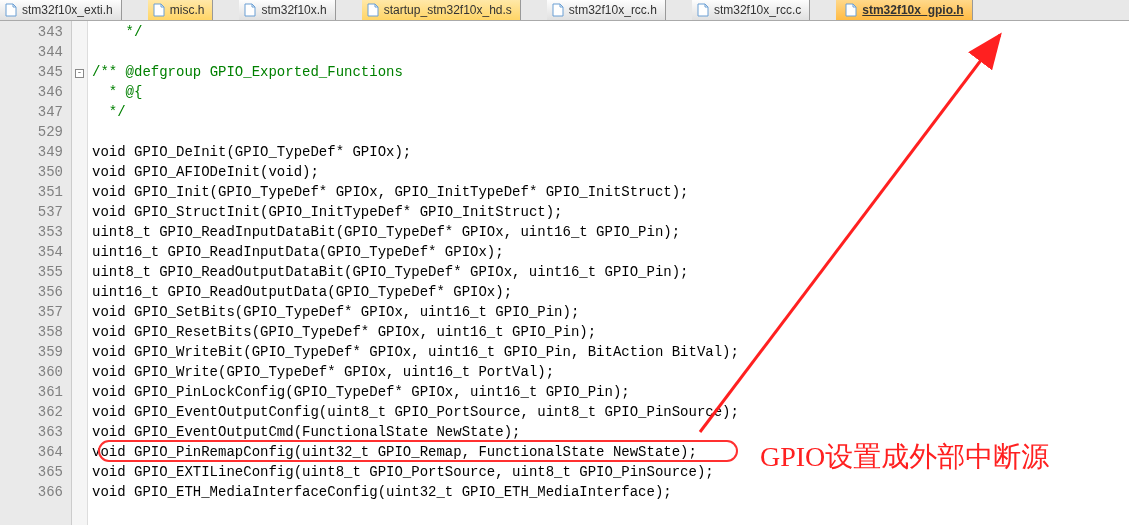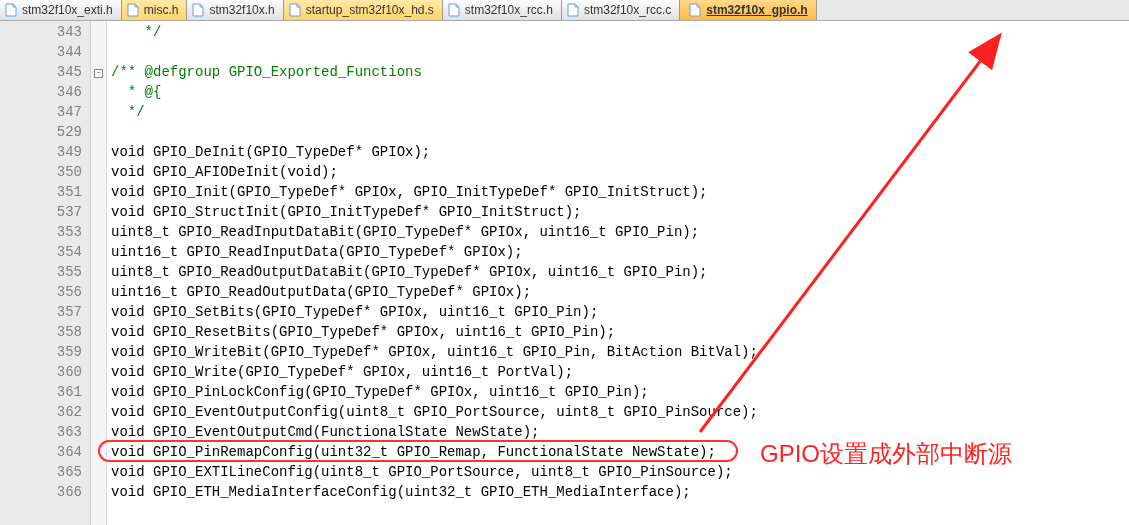--- a/index.html
+++ b/index.html
@@ -12,20 +12,21 @@
     overflow: hidden;
     position: relative;
   }
   .tab-bar {
     display: flex;
     height: 21px;
     background: #e8e8e8;
     border-bottom: 1px solid #aaa;
     font-family: Tahoma, Arial, sans-serif;
     font-size: 12px;
+    gap: 26px;
   }
   .tab {
     display: flex;
     align-items: center;
     padding: 0 8px 0 4px;
     border-right: 1px solid #999;
     background: linear-gradient(#fdfdfd, #e0e0e0);
     cursor: pointer;
     gap: 4px;
     white-space: nowrap;
@@ -39,21 +40,21 @@
     align-items: center; justify-content: center;
   }
   .file-icon svg { width: 14px; height: 14px; }
   .tab-label { color: #333; }
   .editor {
     display: flex;
     height: calc(100% - 21px);
     position: relative;
   }
   .gutter {
-    width: 91px;
+    width: 72px;
     background: #eaeaea;
     border-right: 1px solid #ccc;
     text-align: right;
     color: #808080;
     padding-top: 1px;
     font-size: 14px;
     line-height: 20px;
     user-select: none;
   }
   .gutter .ln { padding-right: 8px; }
@@ -86,22 +87,22 @@
   .cm { color: #008000; }
   .highlight-oval {
     position: absolute;
     border: 2px solid #ff3030;
     border-radius: 12px;
     pointer-events: none;
   }
   .annotation {
     position: absolute;
     color: #ff2020;
-    font-family: Liberation Sans, sans-serif;
-    font-size: 24px;
+    font-family: Liberation Serif, serif;
+    font-size: 28px;
     pointer-events: none;
   }
   .arrow {
     position: absolute;
     pointer-events: none;
   }
 </style>
 </head>
 <body>
 

